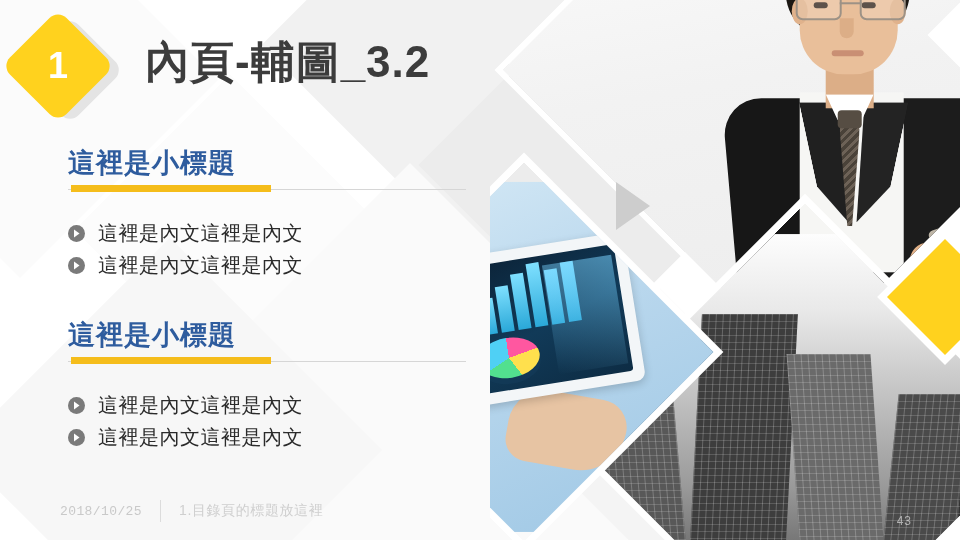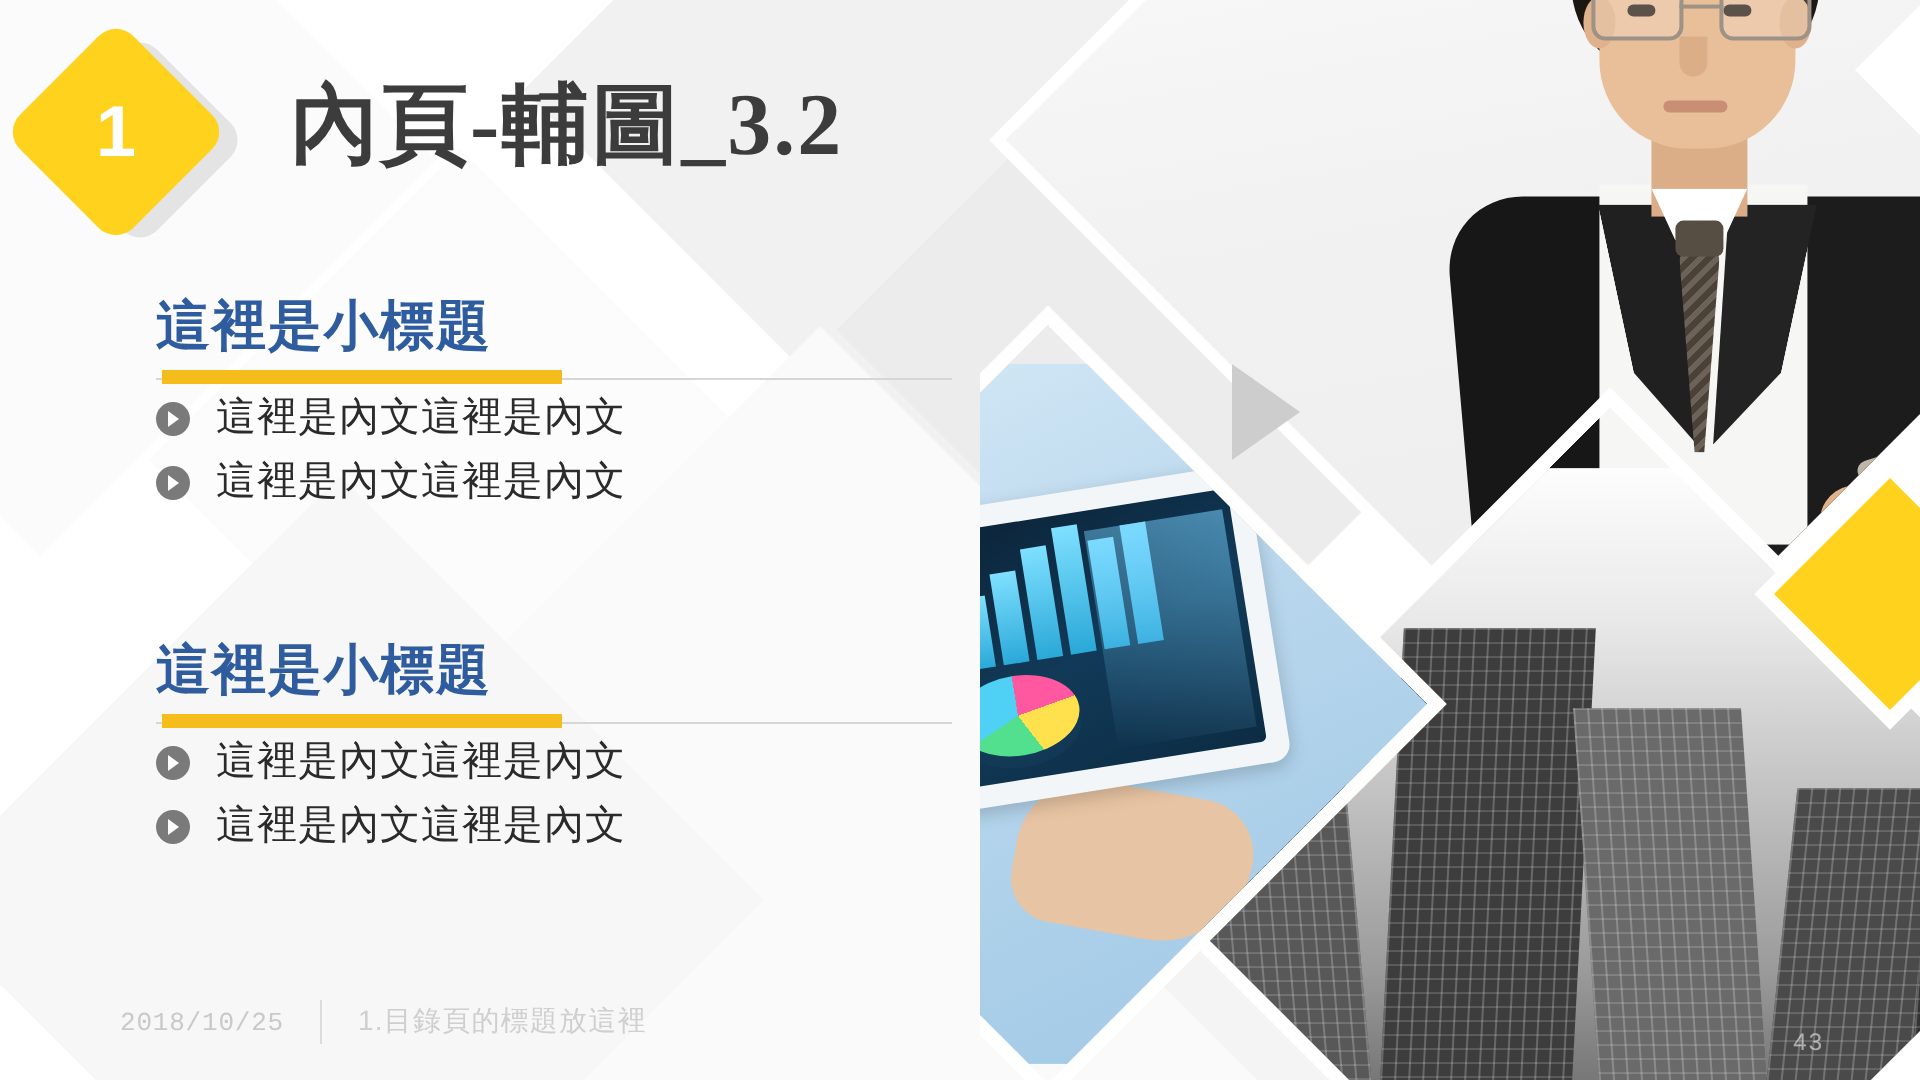--- a/index.html
+++ b/index.html
@@ -120,27 +120,27 @@
 
   
   .slide-title {
     position: absolute;
     left: 145px; top: 33px;
     font-size: 44px;
     font-weight: bold;
     color: #3c3c3c;
     letter-spacing: 1px;
     white-space: nowrap;
-    font-family: Liberation Serif, serif;
+    font-family: Liberation Sans, sans-serif;
   }
 
   
   .block {
     position: absolute;
-    left: 78px;
+    left: 68px;
     width: 400px;
   }
   .block-1 { top: 148px; }
   .block-2 { top: 320px; }
 
   .sub-head {
     font-size: 27px;
     font-weight: bold;
     color: #2e5c9e;
     letter-spacing: 1px;
@@ -160,21 +160,21 @@
     background: #d6d6d6;
   }
   .rule-thick {
     position: absolute;
     left: 3px; top: 1px;
     width: 200px; height: 7px;
     background: #f5bd1b;
   }
 
   .bullets {
-    margin-top: 0;
+    margin-top: 24px;
   }
   .bullet-row {
     display: flex;
     align-items: center;
     height: 32px;
   }
   .bullet-icon {
     flex: 0 0 auto;
     width: 17px; height: 17px;
     border-radius: 50%;

